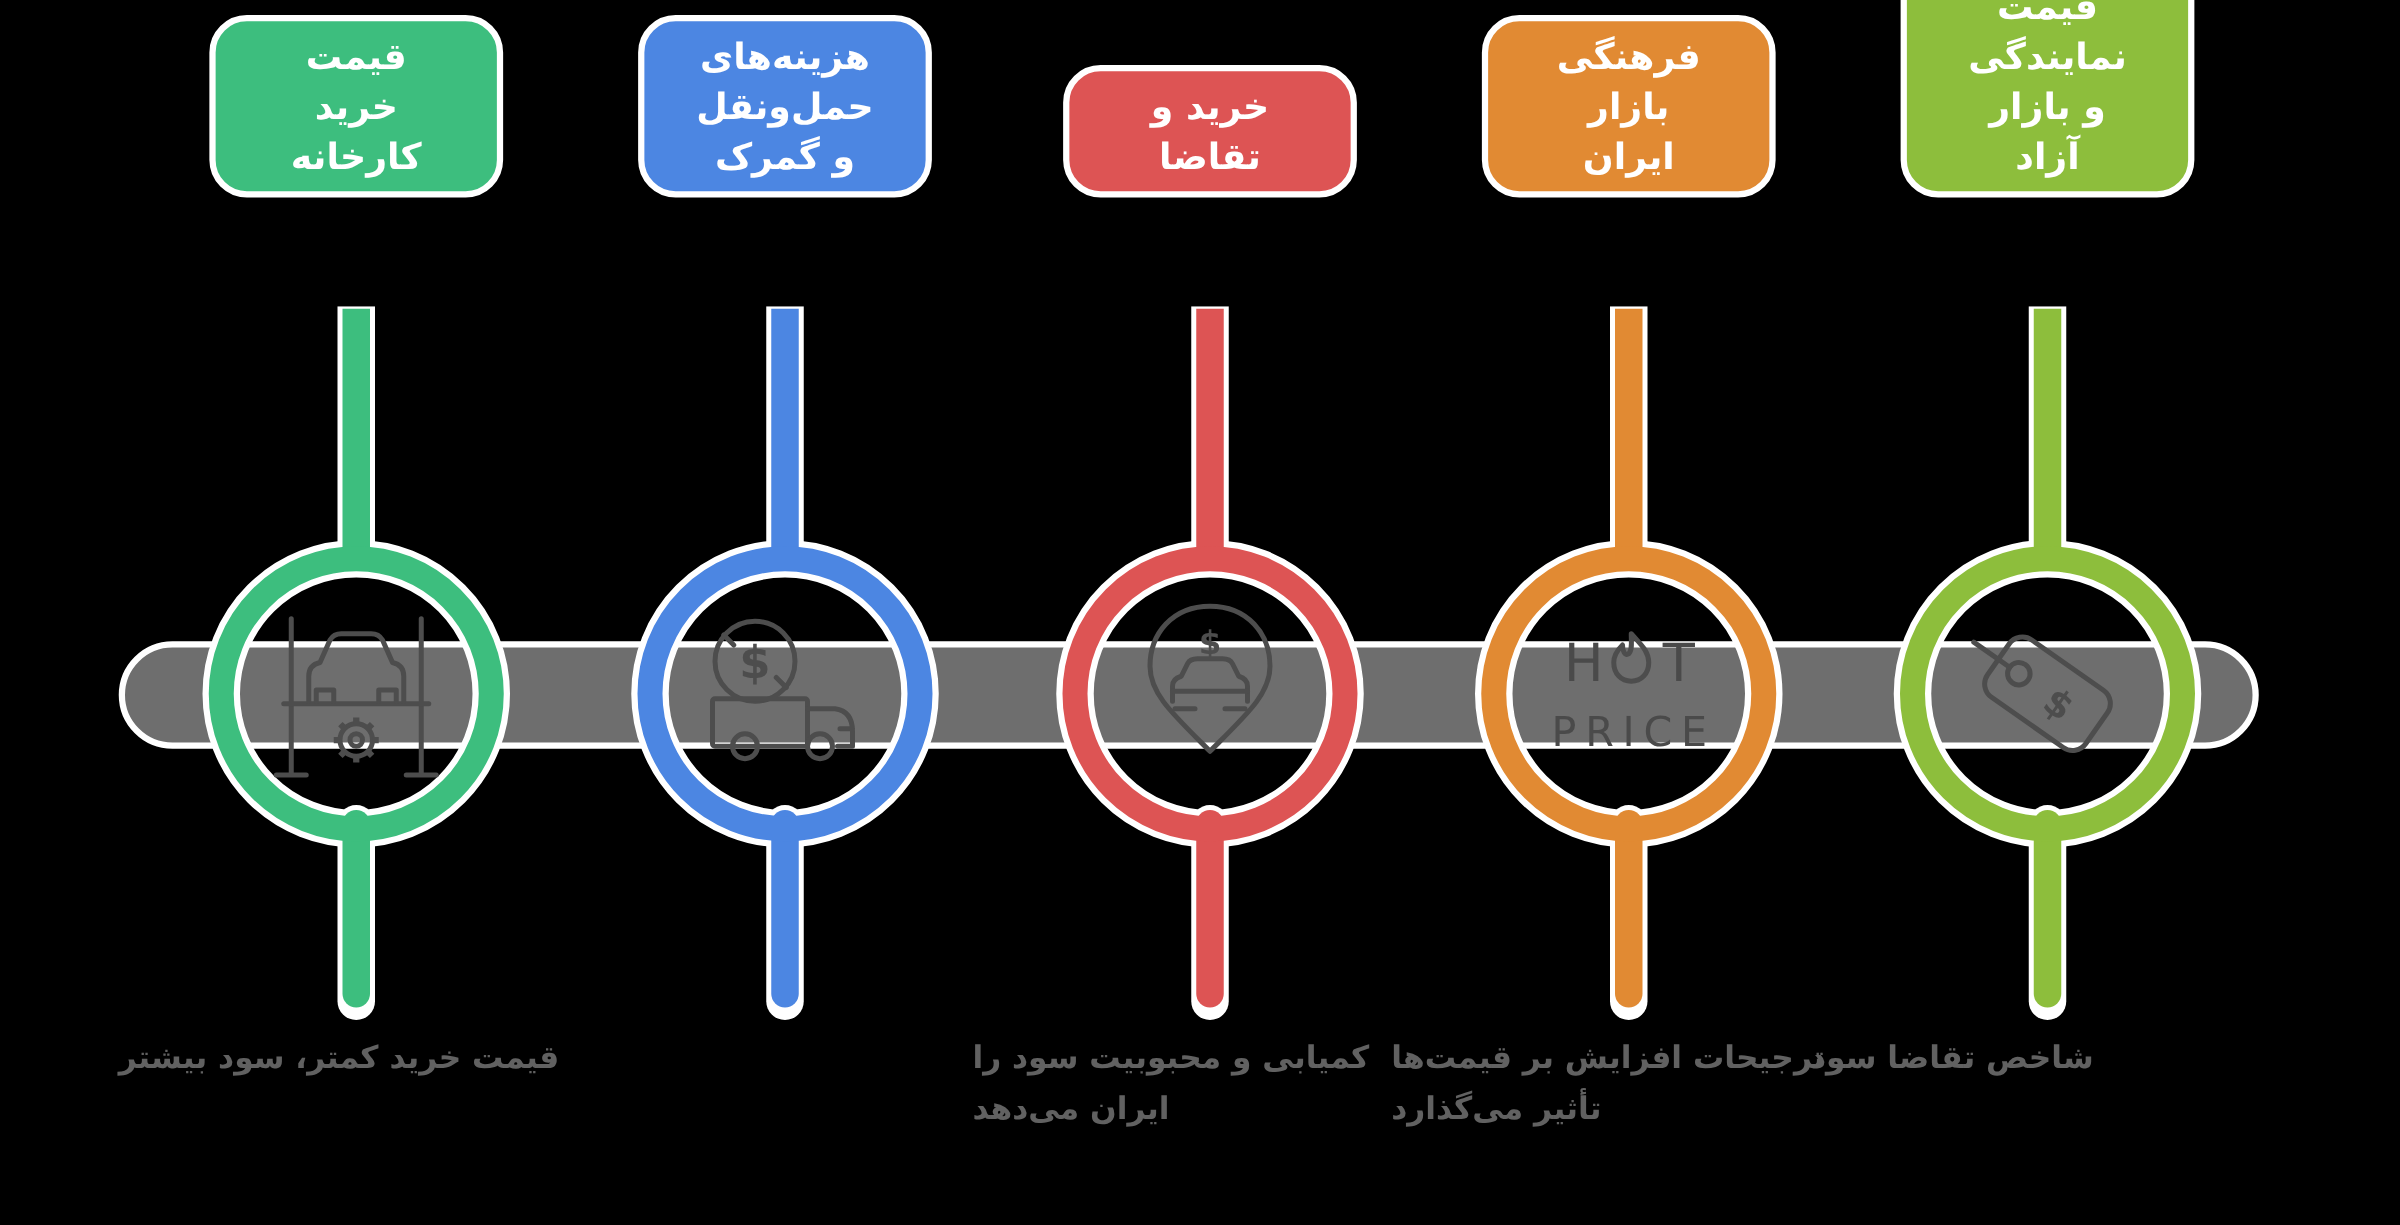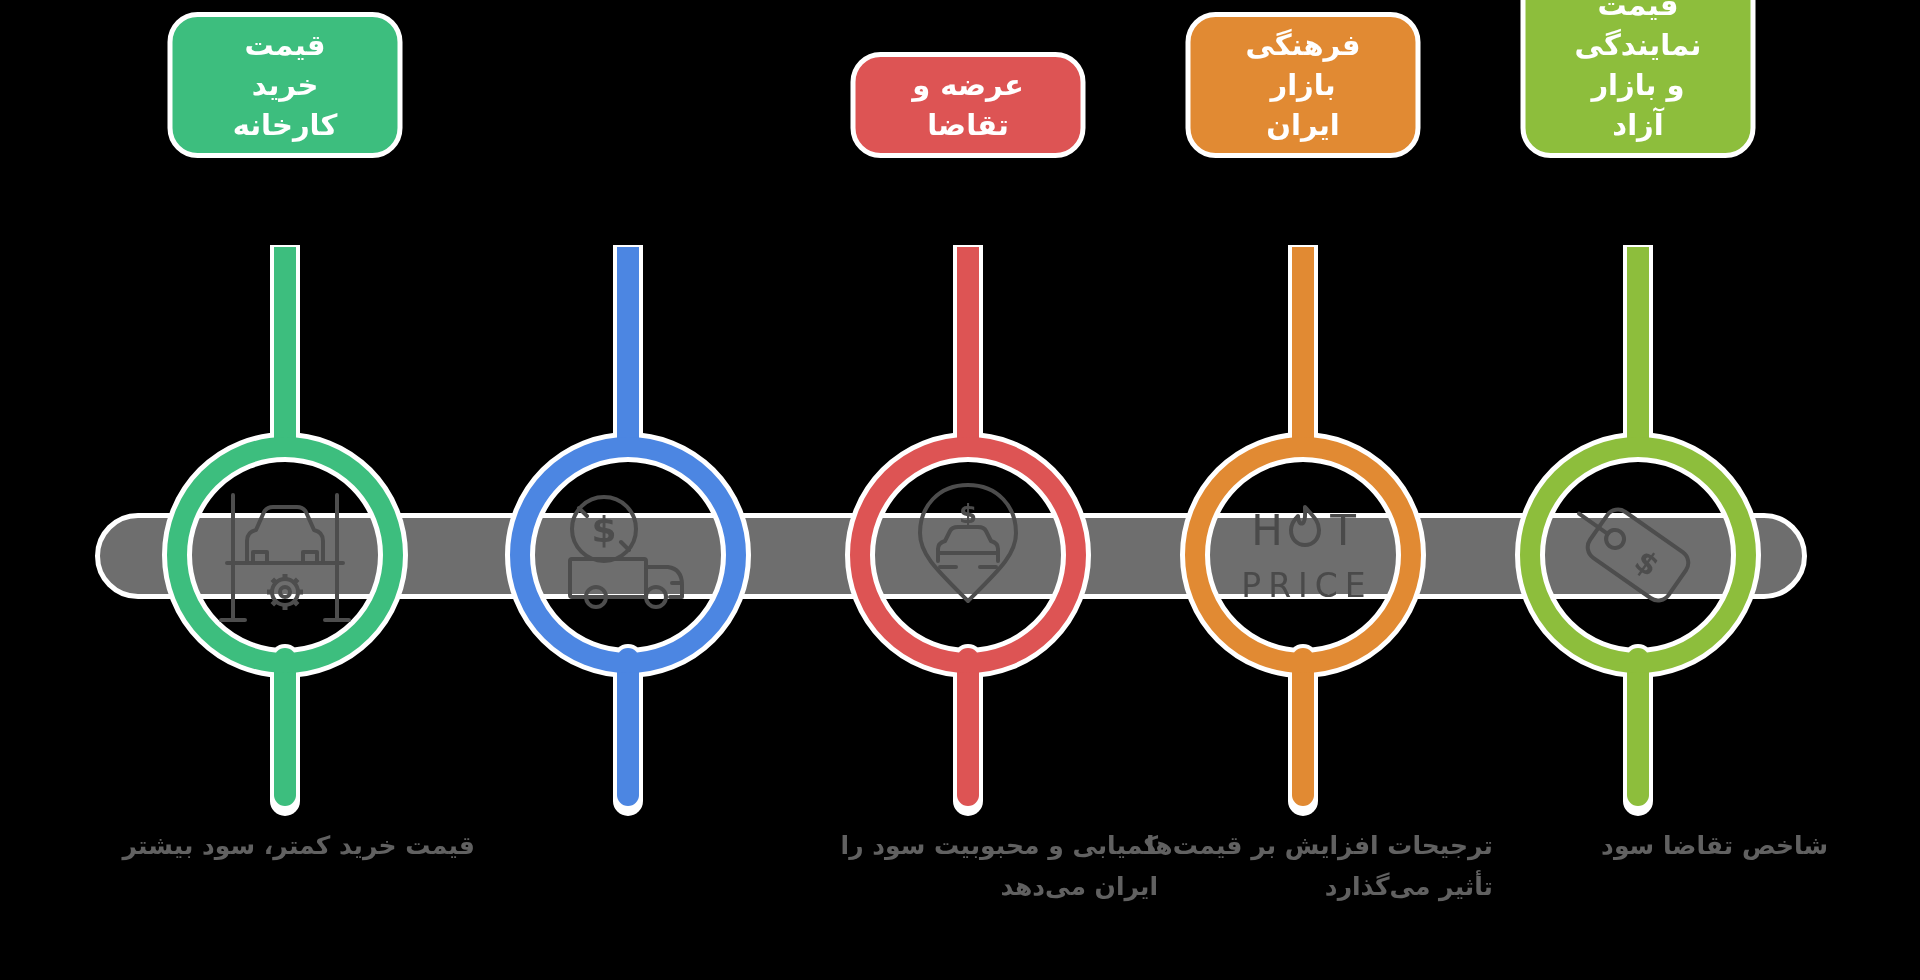--- a/index.html
+++ b/index.html
@@ -21,21 +21,21 @@
 
   .stw{stroke:#fff;stroke-width:30;fill:none;}
   .stc{stroke:var(--c);stroke-width:22;fill:none;}
   .ringw{fill:none;stroke:#fff;stroke-width:30;}
   .ringc{fill:none;stroke:var(--c);stroke-width:20;}
   .ic{fill:none;stroke:#4d4d4d;stroke-width:4;stroke-linecap:round;stroke-linejoin:round;}
   .ict{fill:none;stroke:#4d4d4d;stroke-width:5;stroke-linecap:butt;}
   .ictxt{fill:#4d4d4d;font-family:"DejaVu Sans",sans-serif;font-weight:bold;}
   .hottxt{fill:#4a4a4a;font-family:"DejaVu Sans",sans-serif;font-weight:normal;}
 
-  .desc{position:absolute;left:0;right:0;top:826px;text-align:right;color:#616161;
+  .desc{position:absolute;left:0;right:0;top:826px;text-align:left;color:#616161;
        font-weight:bold;font-size:25px;line-height:1.62;white-space:pre-line;}
 </style>
 </head>
 <body>
 
 <div class="canvas">
 
   <div class="bar" style="background: rgb(110, 110, 110);"></div>
 
   <div class="column col-0" style="--c: #3DBE7E;">
@@ -56,41 +56,44 @@
         <path class="ic" d="M138,316 v-9 h14 v9 M188,316 v-9 h14 v9"></path>
         <circle class="ic" cx="170" cy="347" r="13"></circle>
         <circle class="ic" cx="170" cy="347" r="5"></circle>
         <path class="ict" d="M183,347 H188 M179.2,356.2 L182.7,359.7 M170,360 V365 M160.8,356.2 L157.3,359.7 M157,347 H152 M160.8,337.8 L157.3,334.3 M170,334 V329 M179.2,337.8 L182.7,334.3"></path>
       </g>
     </svg>
     <div class="desc" dir="rtl">قیمت خرید کمتر، سود بیشتر</div>
   </div>
 
   <div class="column col-1" style="--c: #4C86E2;">
+    <div class="label-box" dir="rtl">هزینه‌های
+حمل‌ونقل
+و گمرک</div>
     <svg class="node-svg" viewBox="0 0 340 600">
       <path class="stw" d="M170,0 V205"></path>
       <path class="stw" d="M170,414 V556" stroke-linecap="round"></path>
       <circle class="ringw" cx="170" cy="310" r="108"></circle>
       <path class="stc" d="M170,2 V205"></path>
       <path class="stc" d="M170,414 V550" stroke-linecap="round"></path>
       <circle class="ringc" cx="170" cy="310" r="108"></circle>
       <g>
         <circle class="ic" cx="146" cy="284" r="32"></circle>
         <path class="ic" d="M121,263 l8,8 M171,305 l-8,-8"></path>
         <text class="ictxt" x="146" y="297" font-size="36" text-anchor="middle">$</text>
         <rect class="ic" x="112" y="314" width="76" height="38" rx="2"></rect>
         <path class="ic" d="M188,322 H210 Q224,324 224,340 V352 H212 M224,338 h-10"></path>
         <circle class="ic" cx="138" cy="352" r="10"></circle>
         <circle class="ic" cx="198" cy="352" r="10"></circle>
       </g>
     </svg>
   </div>
 
   <div class="column col-2" style="--c: #DD5454;">
-    <div class="label-box" dir="rtl">عرضه و
+    <div class="label-box" dir="rtl">خرید و
 تقاضا</div>
     <svg class="node-svg" viewBox="0 0 340 600">
       <path class="stw" d="M170,0 V205"></path>
       <path class="stw" d="M170,414 V556" stroke-linecap="round"></path>
       <circle class="ringw" cx="170" cy="310" r="108"></circle>
       <path class="stc" d="M170,2 V205"></path>
       <path class="stc" d="M170,414 V550" stroke-linecap="round"></path>
       <circle class="ringc" cx="170" cy="310" r="108"></circle>
       <g>
         <path class="ic" d="M170,240 C140,240 122,262 122,288 C122,310 140,326 170,356 C200,326 218,310 218,288 C218,262 200,240 170,240 Z"></path>

